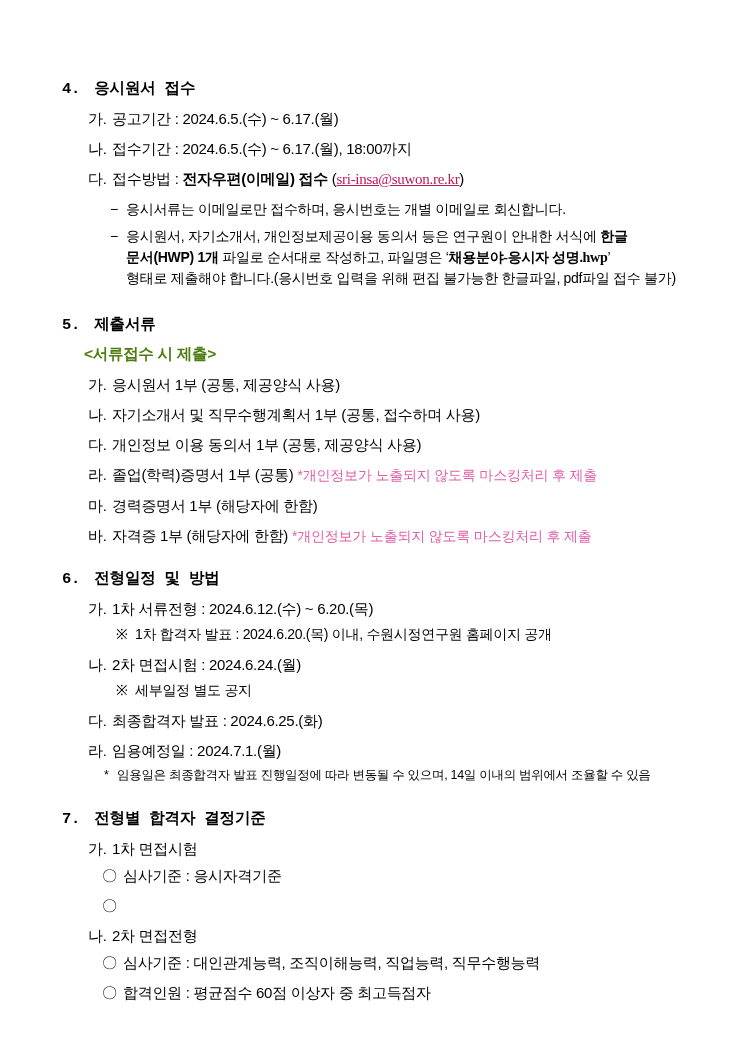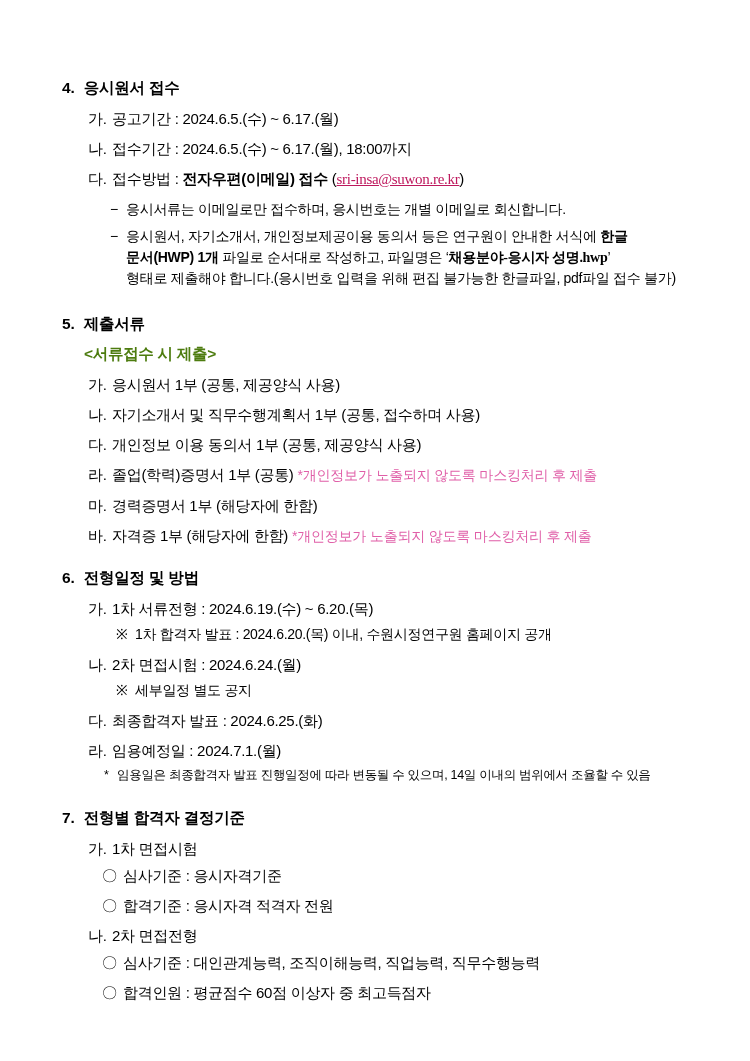--- a/index.html
+++ b/index.html
@@ -21,20 +21,21 @@
     overflow: hidden;
   }
   .section {
     margin-bottom: 4px;
   }
   .sec-title {
     font-size: 15.5px;
     font-weight: bold;
     letter-spacing: -0.2px;
     margin-bottom: 9px;
+    font-family: Liberation Mono, monospace;
   }
   .sec-title .num {
     margin-right: 5px;
   }
   .row {
     font-size: 15px;
     letter-spacing: -0.3px;
     line-height: 1.4;
     margin-bottom: 9px;
     padding-left: 26px;
@@ -219,21 +220,21 @@
   </div>
 
   <div class="section s6">
     <div class="sec-title">
       <span class="num">6.</span>
       <span>전형일정 및 방법</span>
     </div>
 
     <div class="row tight">
       <span class="mk">가.</span>
-      <span class="txt">1차 서류전형  :  2024.6.19.(수) ~ 6.20.(목)</span>
+      <span class="txt">1차 서류전형  :  2024.6.12.(수) ~ 6.20.(목)</span>
     </div>
     <div class="note-row">
       <span class="mk">※</span>
       <span class="txt">1차 합격자 발표 : 2024.6.20.(목) 이내, 수원시정연구원 홈페이지 공개</span>
     </div>
 
     <div class="row tight">
       <span class="mk">나.</span>
       <span class="txt">2차 면접시험  :  2024.6.24.(월)</span>
     </div>
@@ -266,21 +267,20 @@
     <div class="row tight">
       <span class="mk">가.</span>
       <span class="txt">1차 면접시험</span>
     </div>
     <div class="circ-row">
       <span class="mk">〇</span>
       <span class="txt">심사기준 :  응시자격기준</span>
     </div>
     <div class="circ-row">
       <span class="mk">〇</span>
-      <span class="txt">합격기준 :  응시자격  적격자  전원</span>
     </div>
 
     <div class="row tight">
       <span class="mk">나.</span>
       <span class="txt">2차 면접전형</span>
     </div>
     <div class="circ-row">
       <span class="mk">〇</span>
       <span class="txt">심사기준 :  대인관계능력,  조직이해능력,  직업능력,  직무수행능력</span>
     </div>

